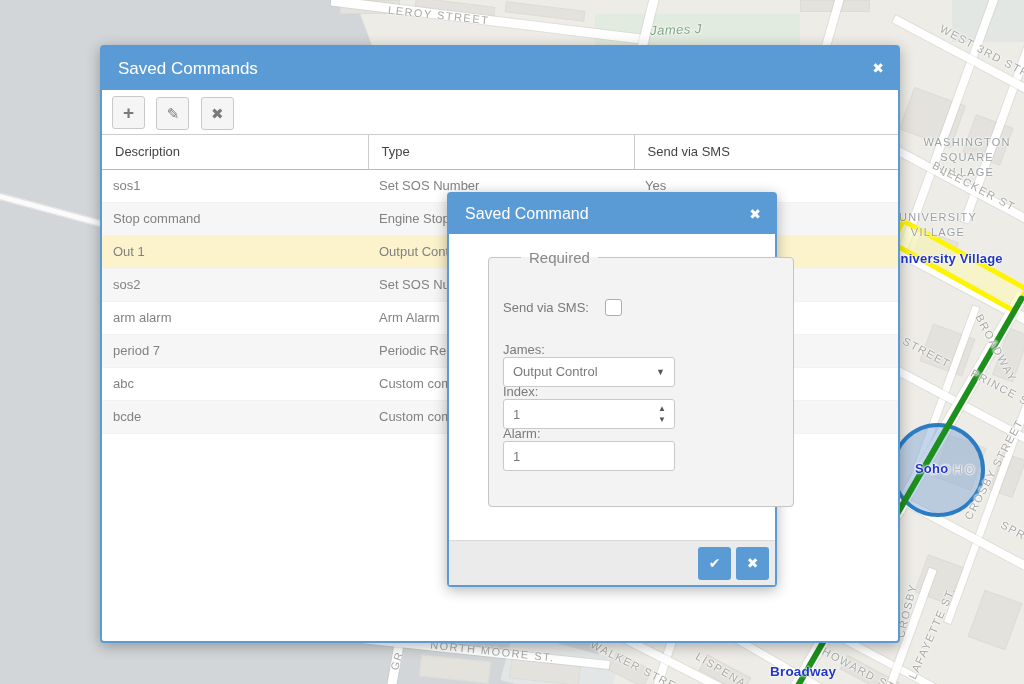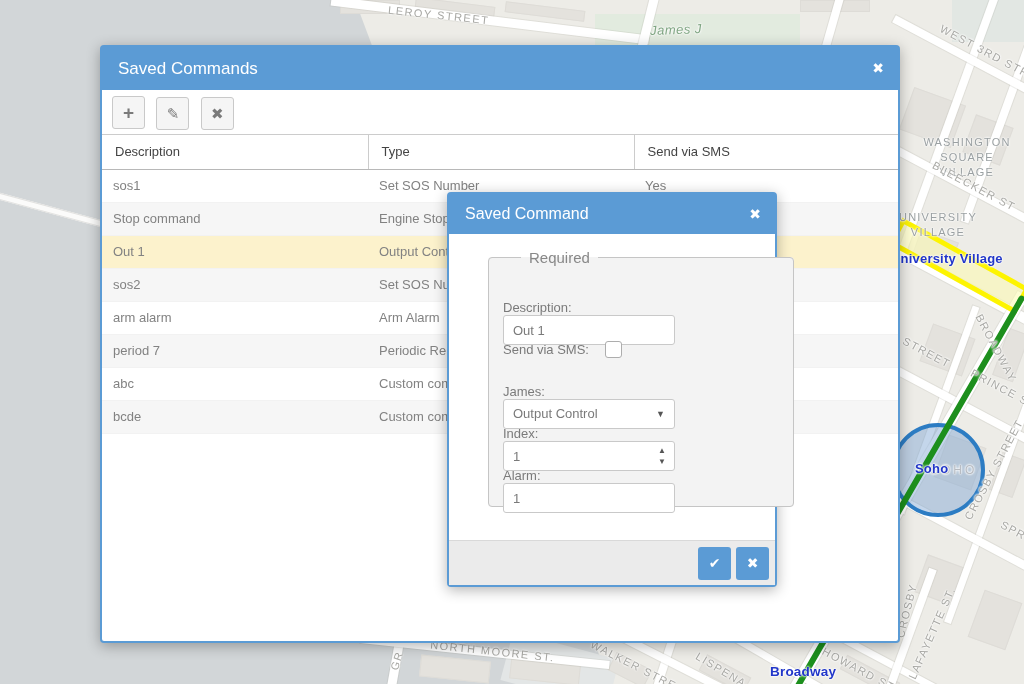--- a/index.html
+++ b/index.html
@@ -220,23 +220,20 @@
 
 <div class="dlg dlg-form">
   <div class="dlg-header">
     <span class="dlg-title">Saved Command</span>
     <span class="dlg-close">✖</span>
   </div>
   <div class="form-body">
     <fieldset class="req">
       <legend>Required</legend>
       <div class="frow">
-        <span class="flabel">Description:</span><input class="fctrl" type="text" value="Out 1" style="">
-      </div>
-      <div class="frow">
         <span class="flabel">Send via SMS:</span><span class="checkbox"></span>
       </div>
       <div class="frow">
         <span class="flabel">James:</span><span class="fctrl fake-select"><span>Output Control</span><span class="caret">▼</span></span>
       </div>
       <div class="frow">
         <span class="flabel">Index:</span><span class="fctrl"><input style="width: 140px; height: 28px; border: none; padding-left: 9px; font-size: 13px; color: rgb(122, 122, 122); outline: none; font-family: &quot;Liberation Sans&quot;, sans-serif; background: transparent;" type="text" value="1"><span class="spin">
               <div>▲</div>
               <div>▼</div>
             </span></span>

